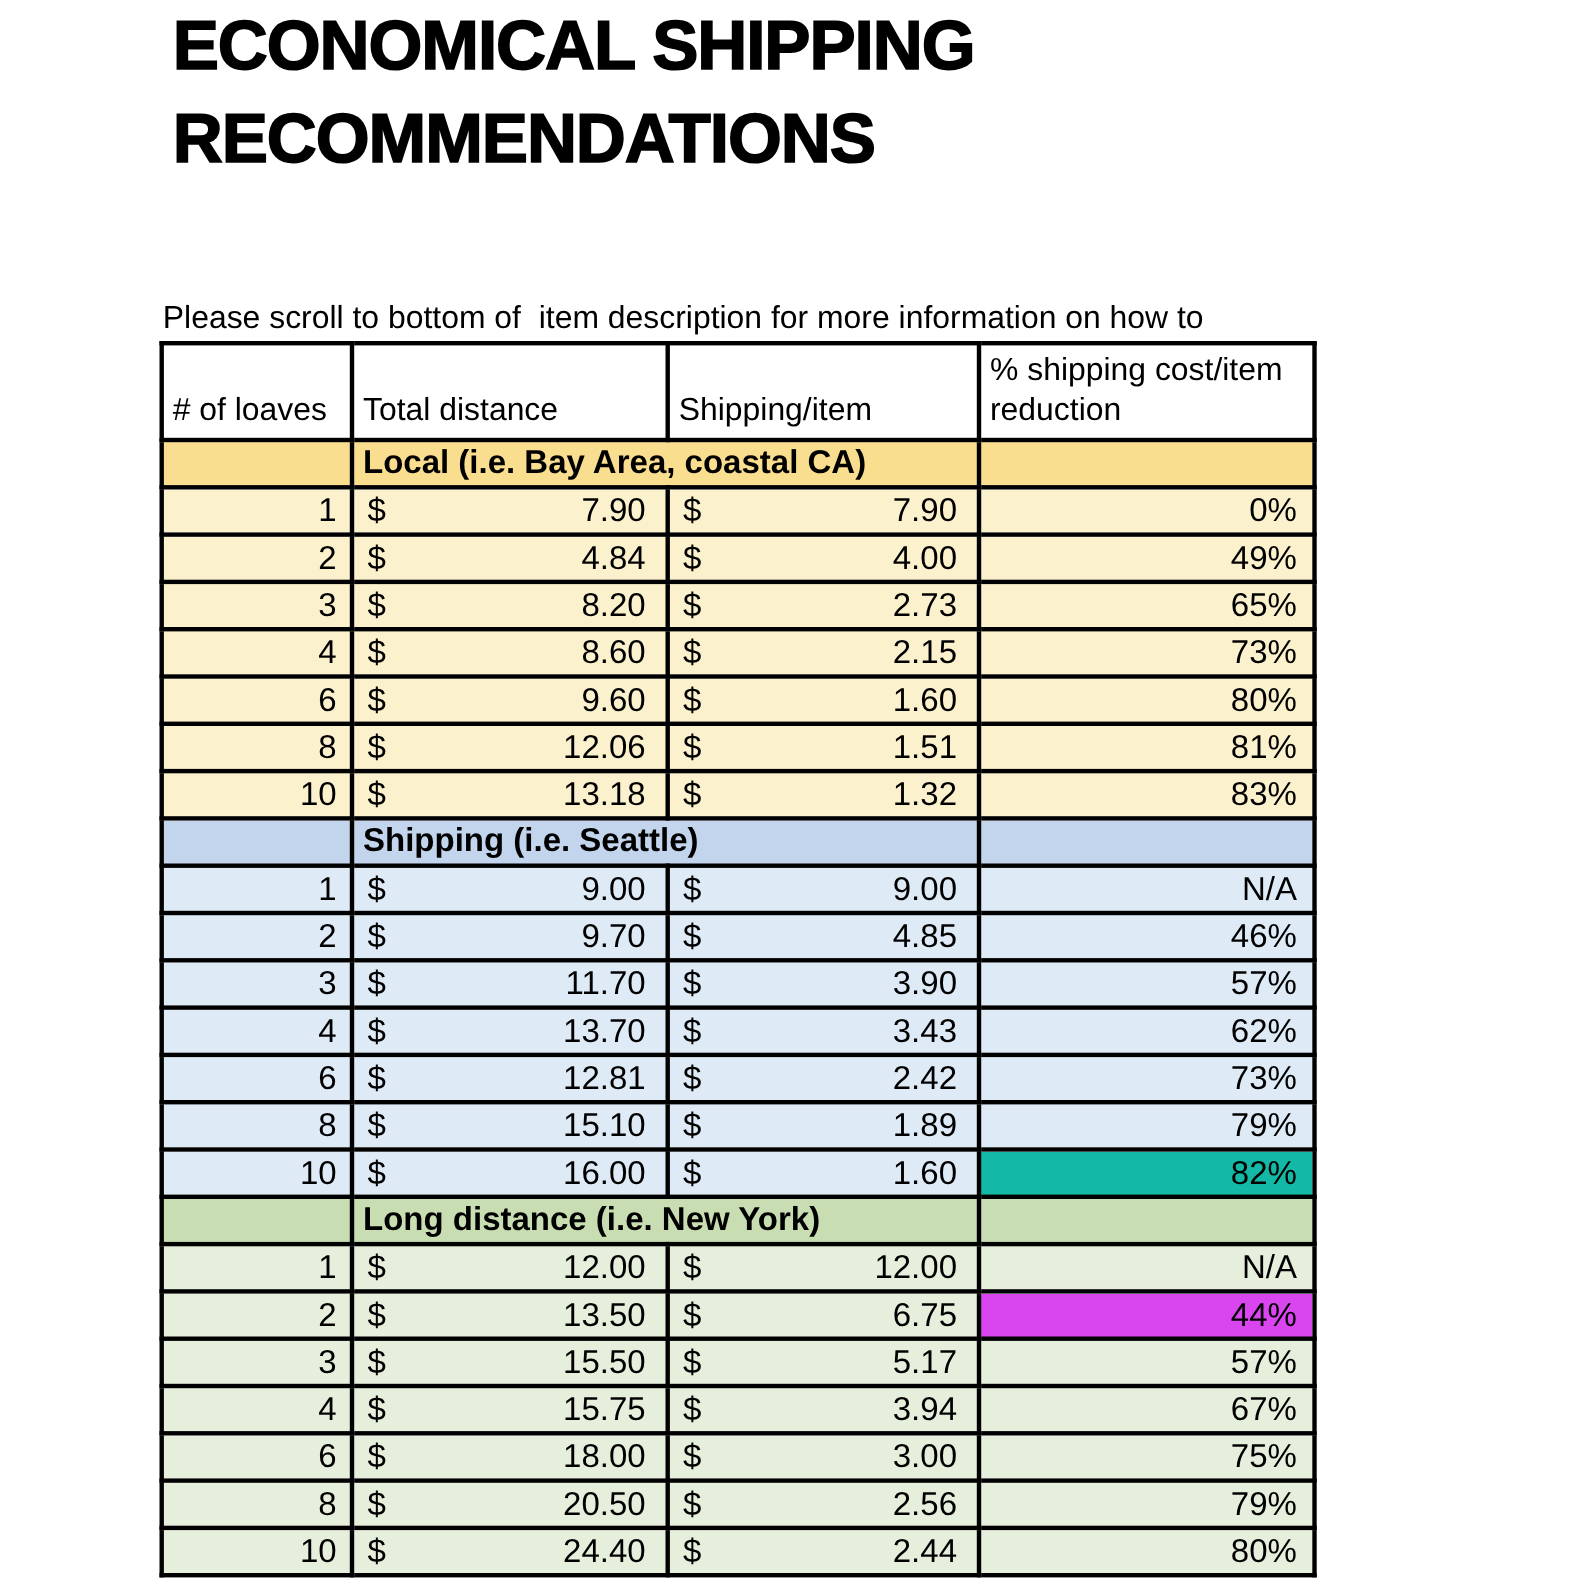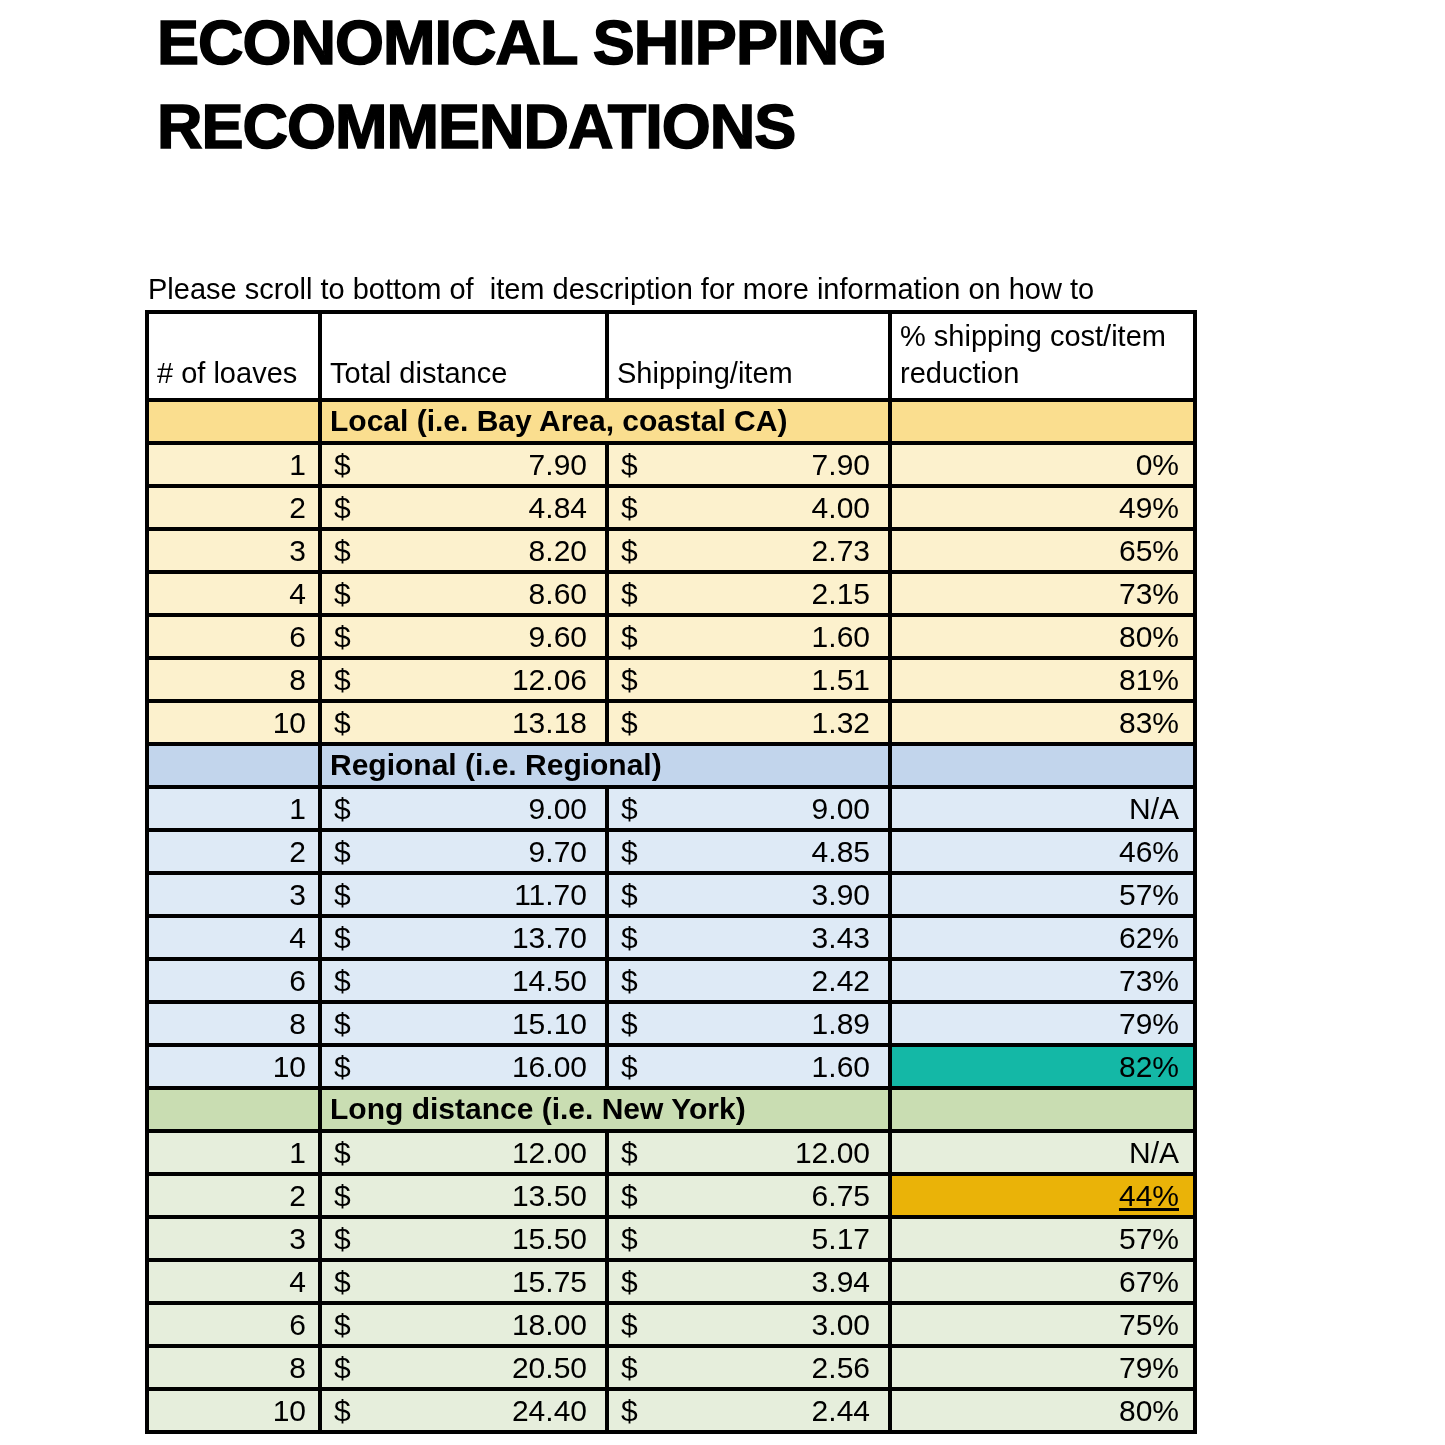--- a/index.html
+++ b/index.html
@@ -232,21 +232,21 @@
           <td class="money" style="background-color: rgb(252, 241, 205);">
             <div class="money-inner">
               <span>$</span>
               <span>1.32</span>
             </div>
           </td>
           <td class="pct" style="background-color: rgb(252, 241, 205);">83%</td>
         </tr>
         <tr class="band">
           <td style="background-color: rgb(194, 213, 236);"></td>
-          <td class="label" colspan="2" style="background-color: rgb(194, 213, 236);">Regional (i.e. Regional)</td>
+          <td class="label" colspan="2" style="background-color: rgb(194, 213, 236);">Shipping (i.e. Seattle)</td>
           <td style="background-color: rgb(194, 213, 236);"></td>
         </tr>
         <tr class="data">
           <td class="num" style="background-color: rgb(222, 234, 246);">1</td>
           <td class="money" style="background-color: rgb(222, 234, 246);">
             <div class="money-inner">
               <span>$</span>
               <span>9.00</span>
             </div>
           </td>
@@ -304,21 +304,21 @@
               <span>3.43</span>
             </div>
           </td>
           <td class="pct" style="background-color: rgb(222, 234, 246);">62%</td>
         </tr>
         <tr class="data">
           <td class="num" style="background-color: rgb(222, 234, 246);">6</td>
           <td class="money" style="background-color: rgb(222, 234, 246);">
             <div class="money-inner">
               <span>$</span>
-              <span>14.50</span>
+              <span>12.81</span>
             </div>
           </td>
           <td class="money" style="background-color: rgb(222, 234, 246);">
             <div class="money-inner">
               <span>$</span>
               <span>2.42</span>
             </div>
           </td>
           <td class="pct" style="background-color: rgb(222, 234, 246);">73%</td>
         </tr>
@@ -382,21 +382,21 @@
               <span>$</span>
               <span>13.50</span>
             </div>
           </td>
           <td class="money" style="background-color: rgb(230, 238, 220);">
             <div class="money-inner">
               <span>$</span>
               <span>6.75</span>
             </div>
           </td>
-          <td class="pct" style="background-color: #eab308; text-decoration: underline;">44%</td>
+          <td class="pct" style="background-color: #d946ef;">44%</td>
         </tr>
         <tr class="data">
           <td class="num" style="background-color: rgb(230, 238, 220);">3</td>
           <td class="money" style="background-color: rgb(230, 238, 220);">
             <div class="money-inner">
               <span>$</span>
               <span>15.50</span>
             </div>
           </td>
           <td class="money" style="background-color: rgb(230, 238, 220);">

